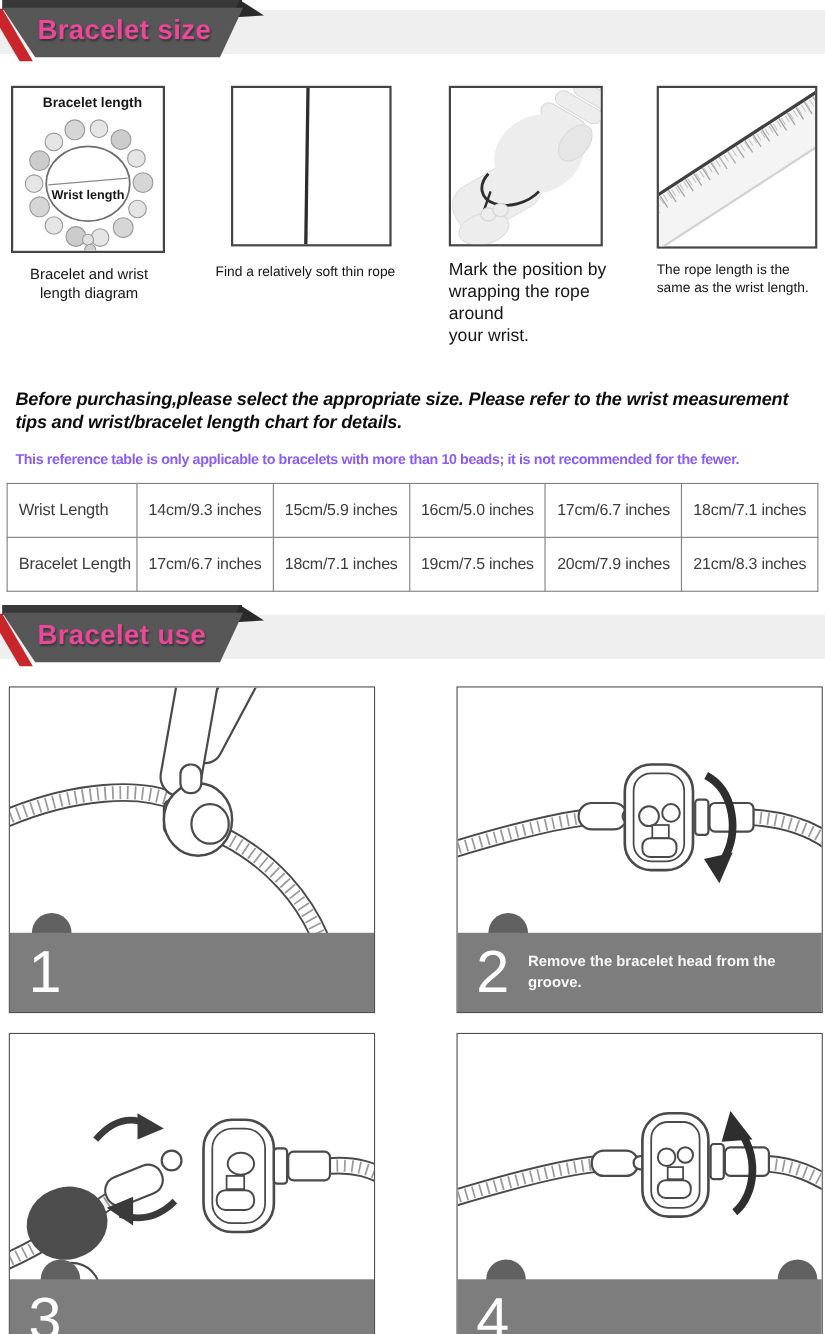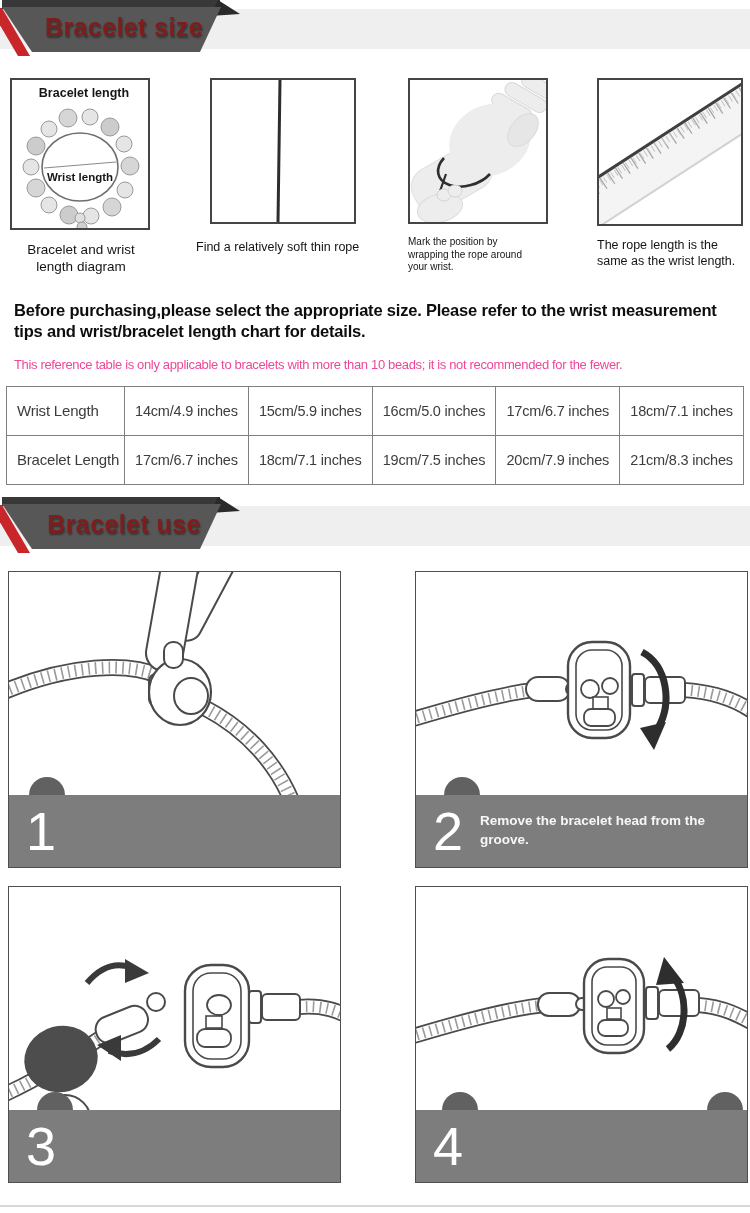--- a/index.html
+++ b/index.html
@@ -7,46 +7,46 @@
   body {
     width:750px; height:1213px; position:relative; overflow:hidden;
     font-family:"Liberation Sans", sans-serif; color:#1a1a1a;
   }
 
   
   .banner-wrap { position:relative; height:56px; }
   .banner-band { position:absolute; left:0; right:0; top:9px; height:40px; background:#efefef; }
   .banner-svg  { position:absolute; left:0; top:0; }
   .banner-title {
-    position:absolute; left:34px; top:13px; width:180px; text-align:center;
-    font-size:25px; font-weight:700; color:#7f1d1d; letter-spacing:.4px;
+    position:absolute; left:34px; top:13px; width:180px; 
+    font-size:25px; font-weight:700; color:#ec4899; letter-spacing:.4px;
     text-shadow:1px 2px 2px rgba(0,0,0,.4);
   }
 
   
   .steps-row { display:grid; grid-template-columns:190px 190px 185px 185px; padding:0 0 0 6px; margin-top:22px; }
   .step-image-box { border:2px solid #454545; background:#fff; position:relative; overflow:hidden; }
   .c1 .step-image-box { width:140px; height:152px; margin-left:4px; }
   .c2 .step-image-box { width:146px; height:146px; margin-left:14px; }
   .c3 .step-image-box { width:140px; height:146px; margin-left:22px; }
   .c4 .step-image-box { width:146px; height:148px; margin-left:26px; }
   .step-caption { font-weight:400; font-size:13px; line-height:1.25; margin-top:12px; color:#141414; white-space:pre-line; }
   .c1 .step-caption { text-align:center; width:150px; font-size:13.5px; }
   .c2 .step-caption { text-align:left; width:182px; white-space:nowrap; font-size:12.5px; margin-top:16px; }
-  .c3 .step-caption { margin-left:22px; width:160px; font-size:10px; }
+  .c3 .step-caption { margin-left:22px; width:160px; font-size:16px; }
   .c4 .step-caption { margin-left:26px; width:160px; font-size:12.5px; }
 
   
   .intro-text {
-    margin:24px 14px 0 14px; font-size:16.5px; font-weight:700; line-height:1.3;
-    letter-spacing:-.2px; color:#0d0d0d;
+    margin:37px 14px 0 14px; font-size:16.5px; font-weight:700; line-height:1.3;
+    letter-spacing:-.2px; color:#0d0d0d;font-style:italic;
   }
   .warning-text {
-    margin:14px 0 0 14px; font-size:13px; font-weight:400; letter-spacing:-.35px;
-    color:#ec4899; white-space:nowrap;
+    margin:14px 0 0 14px; font-size:13px; font-weight:700; letter-spacing:-.35px;
+    color:#8b5cf6; white-space:nowrap;
   }
 
   
   table.size-table { border-collapse:collapse; margin:14px 6px 0 6px; width:738px; }
   .size-table td {
     border:1.5px solid #7f7f7f; height:49px; font-size:14.5px; color:#3d3d3d;
     letter-spacing:-.2px; text-align:center; vertical-align:middle;
   }
   .size-table td.row-label { width:118px; text-align:left; padding-left:10px; font-size:15px; }
 
@@ -168,21 +168,21 @@
   </div>
 </div>
 
 <div class="intro-text">Before purchasing,please select the appropriate size. Please refer to the wrist measurement tips and wrist/bracelet length chart for details.</div>
 <div class="warning-text">This reference table is only applicable to bracelets with more than 10 beads; it is not recommended for the fewer.</div>
 
 <table class="size-table">
   <tbody>
       <tr>
     <td class="row-label">Wrist Length</td>
-    <td>14cm/4.9 inches</td>
+    <td>14cm/9.3 inches</td>
     <td>15cm/5.9 inches</td>
     <td>16cm/5.0 inches</td>
     <td>17cm/6.7 inches</td>
     <td>18cm/7.1 inches</td>
   </tr>
   <tr>
     <td class="row-label">Bracelet Length</td>
     <td>17cm/6.7 inches</td>
     <td>18cm/7.1 inches</td>
     <td>19cm/7.5 inches</td>

